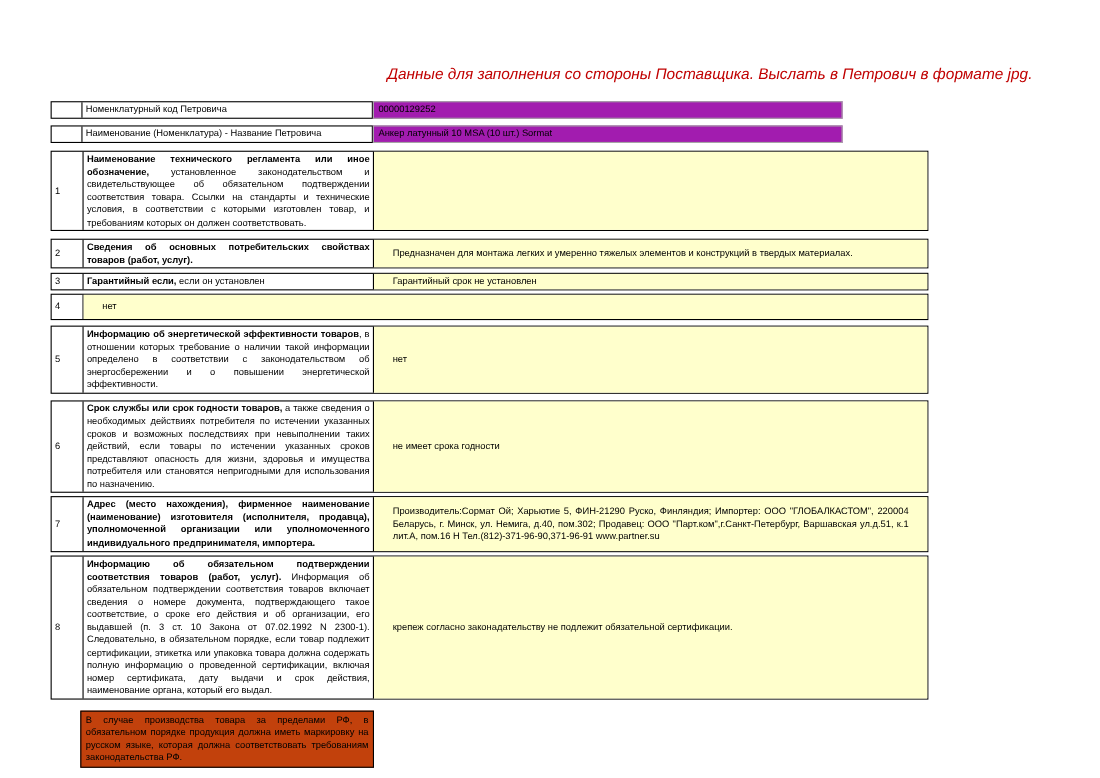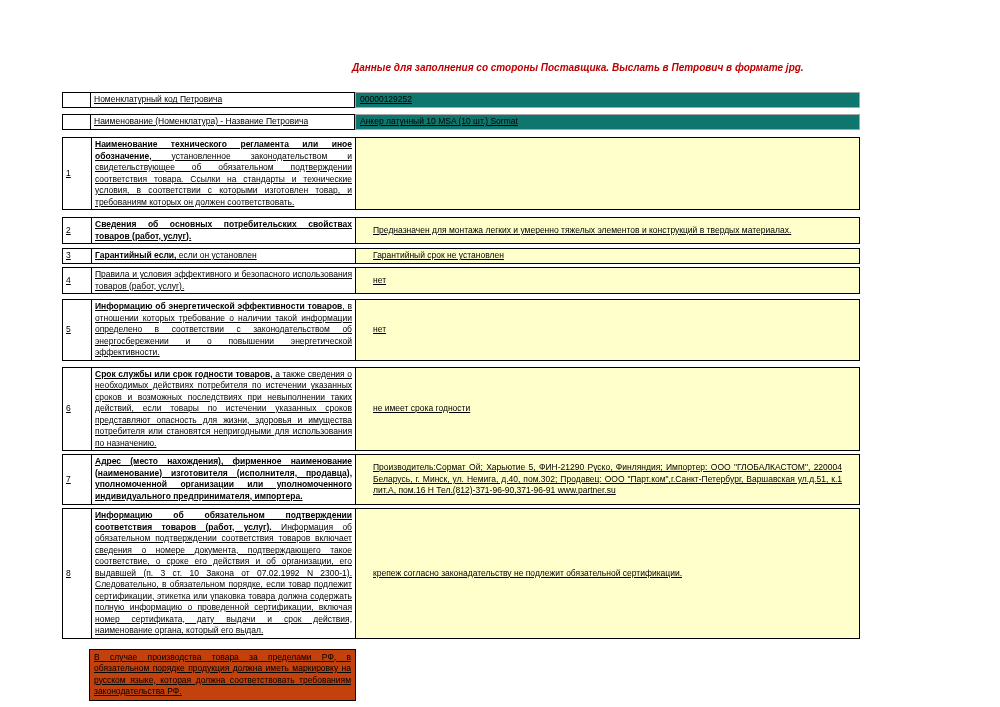--- a/index.html
+++ b/index.html
@@ -7,33 +7,33 @@
   .page {
     position:relative;
     width:1000px; height:707px;
     background:#ffffff;
     font-family:"Liberation Sans","DejaVu Sans",sans-serif;
     font-size:8.5px; line-height:11.5px; color:#000;
     overflow:hidden;
   }
   .red-note {
     position:absolute; left:352px; top:62px;
-    color:#c00000; font-style:italic; font-weight:bold; font-size:10px;
+    color:#c00000; font-style:italic; font-weight:normal; font-size:14px;
     white-space:nowrap;
   }
-  .tbl { position:absolute; left:62px; top:92px; width:798px;text-decoration:underline; }
+  .tbl { position:absolute; left:46px; top:92px; width:798px; }
 
   
   .toprow { display:flex; width:798px; }
   .topleft { display:flex; width:293px; border:1px solid #000; background:#fff; }
   .topnum { width:28px; border-right:1px solid #000; }
   .toplabel { flex:1; display:flex; align-items:center; padding:0 3px; }
   .topval {
-    width:505px; min-height:16px; border:1px solid #a6a6a6;
-    background:#0f766e; display:flex; align-items:center; padding:0 4px;
+    width:427px; min-height:16px; border:1px solid #a6a6a6;
+    background:#a21caf; display:flex; align-items:center; padding:0 4px;
   }
 
   
   .row { display:flex; width:798px; border:1px solid #000; background:#fff; }
   .num { width:29px; border-right:1px solid #000; display:flex; align-items:center; padding-left:3px; }
   .label { width:264px; border-right:1px solid #000; padding:1px 3px; text-align:justify; }
   .label b { font-weight:bold; }
   .value { flex:1; background:#ffffcc; display:flex; align-items:center; padding:1px 17px; }
   .value .vtext { text-align:justify; width:100%; }
 
@@ -94,21 +94,20 @@
     <div class="row h16 mb3">
       <div class="num">3</div>
       <div class="label"><b>Гарантийный если,</b><span> если он установлен</span></div>
       <div class="value">
           <span class="vtext">Гарантийный срок не установлен</span>
         </div>
     </div>
 
     <div class="row h24 mb5">
       <div class="num">4</div>
-      <div class="label"><b></b><span>Правила и условия эффективного и безопасного использования товаров (работ, услуг).</span></div>
       <div class="value">
           <span class="vtext">нет</span>
         </div>
     </div>
 
     <div class="row h50 mb6">
       <div class="num">5</div>
       <div class="label"><b>Информацию об энергетической эффективности товаров</b><span>, в отношении которых требование о наличии такой информации определено в соответствии с законодательством об энергосбережении и о повышении энергетической эффективности.</span></div>
       <div class="value">
           <span class="vtext">нет</span>

